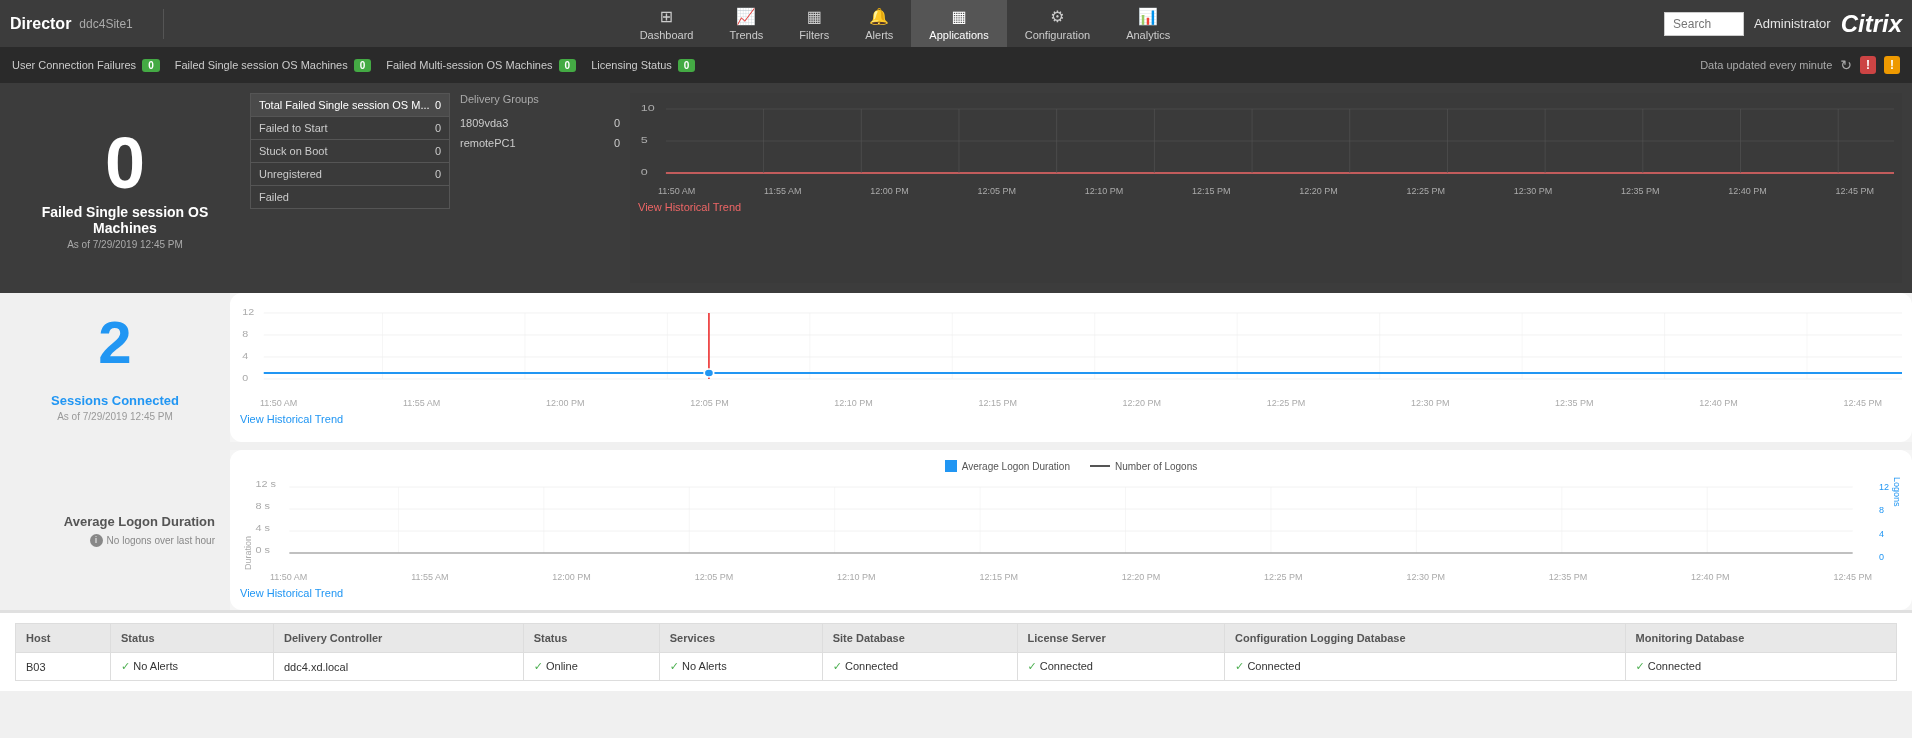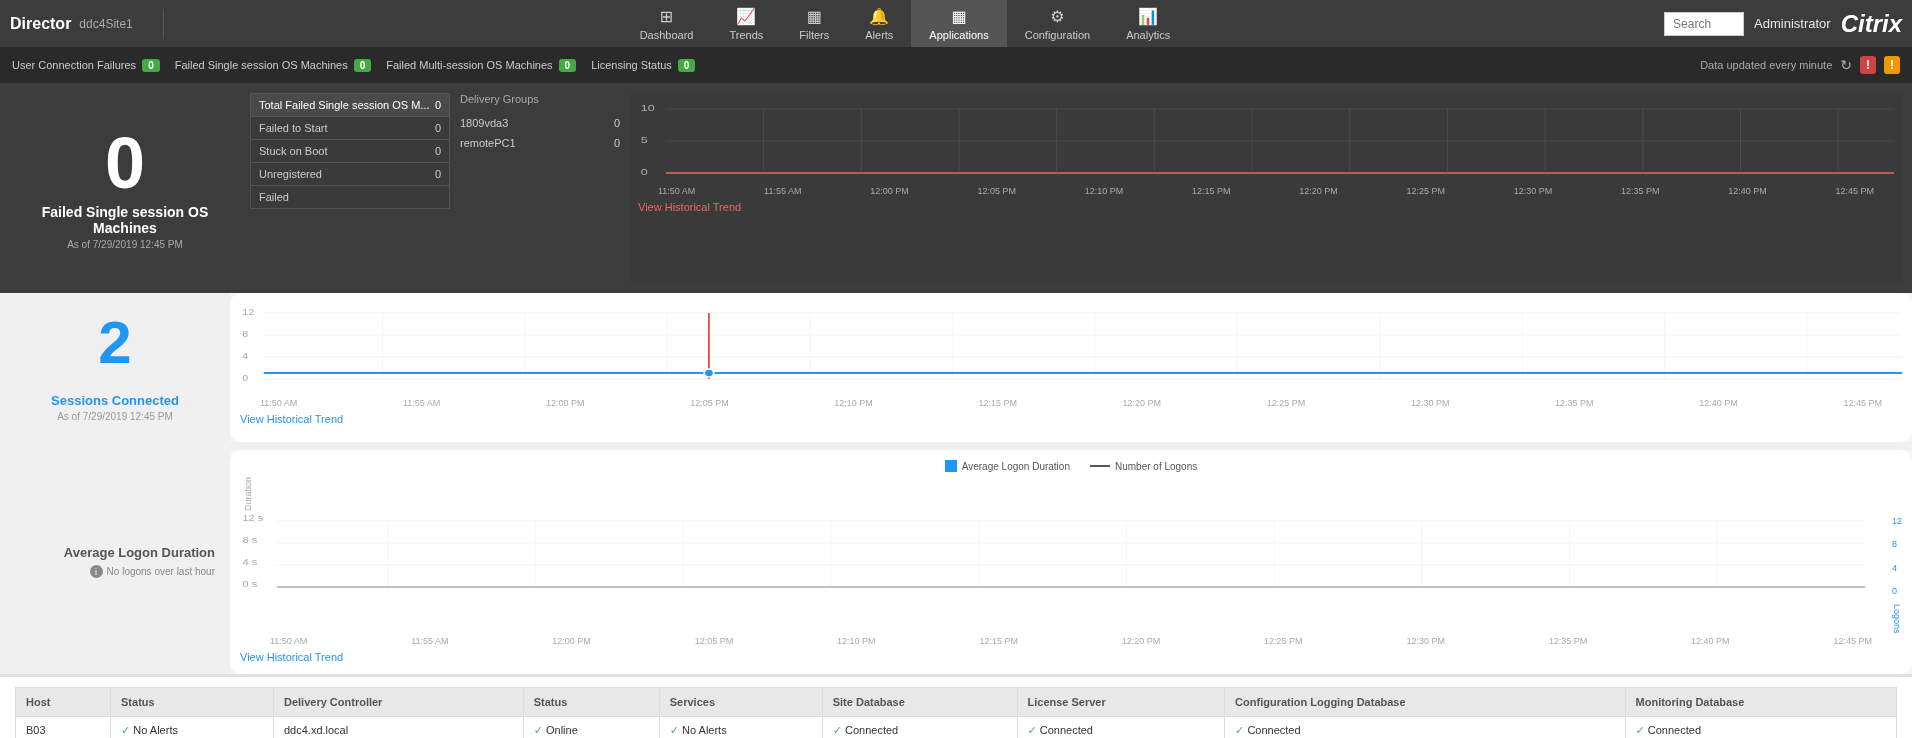--- a/index.html
+++ b/index.html
@@ -362,21 +362,21 @@
       <div class="legend-row">
         <div class="legend-item">
           <div class="legend-box"></div>
           <span>Average Logon Duration</span>
         </div>
         <div class="legend-item">
           <div class="legend-line"></div>
           <span>Number of Logons</span>
         </div>
       </div>
-      <div style="display:flex;flex-direction:column;">
+      <div style="display:flex;">
 
         <div style="writing-mode:vertical-rl;transform:rotate(180deg);font-size:9px;color:#aaa;padding-right:3px;">Duration</div>
         <div style="flex:1;position:relative;">
           <svg width="100%" height="90" viewBox="0 0 1350 90" preserveAspectRatio="none">
 
             <text x="2" y="10" font-size="9" fill="#aaa">12 s</text>
             <text x="2" y="32" font-size="9" fill="#aaa">8 s</text>
             <text x="2" y="54" font-size="9" fill="#aaa">4 s</text>
             <text x="2" y="76" font-size="9" fill="#aaa">0 s</text>
 

